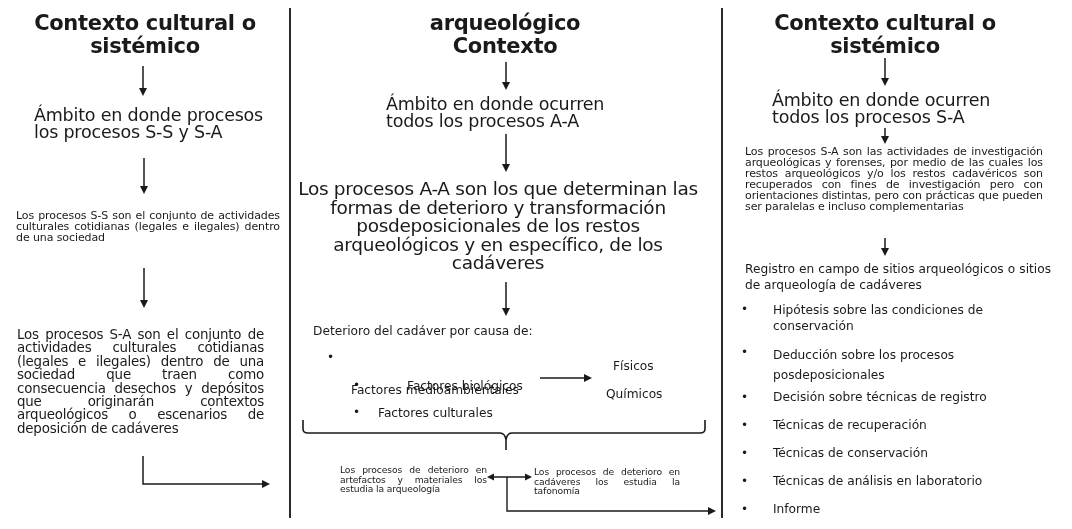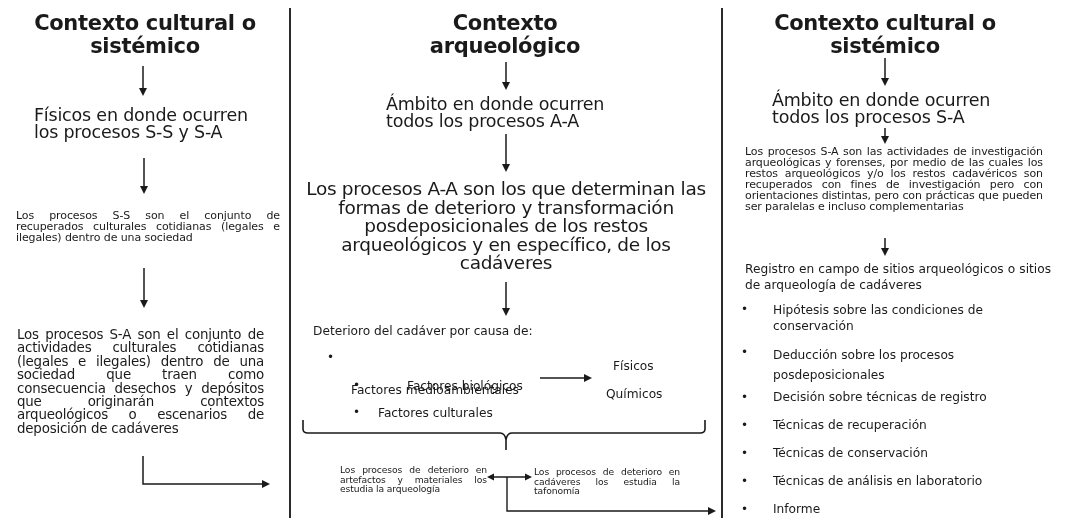--- a/index.html
+++ b/index.html
@@ -24,61 +24,61 @@
 <div class="vline" style="left:721px; top:8px; height:510px;"></div>
 
 <div>
   <div class="abs title" style="left:30px; top:12px; width:230px;">Contexto cultural o sistémico</div>
 
   <svg width="10" height="30" style="left:138px; top:66px;">
     <line x1="5" y1="0" x2="5" y2="24" stroke="#1a1a1a" stroke-width="1.5"></line>
     <polygon points="1,22 9,22 5,30" fill="#1a1a1a"></polygon>
   </svg>
 
-  <div class="abs ambito" style="left:34px; top:107px; width:240px;">Físicos en donde ocurren los procesos S-S y S-A</div>
+  <div class="abs ambito" style="left:34px; top:107px; width:240px;">Ámbito en donde procesos los procesos S-S y S-A</div>
 
   <svg width="10" height="36" style="left:139px; top:158px;">
     <line x1="5" y1="0" x2="5" y2="30" stroke="#1a1a1a" stroke-width="1.5"></line>
     <polygon points="1,28 9,28 5,36" fill="#1a1a1a"></polygon>
   </svg>
 
-  <div class="abs small" style="left:16px; top:210px; width:264px;">Los procesos S-S son el conjunto de recuperados culturales cotidianas (legales e ilegales) dentro de una sociedad</div>
+  <div class="abs small" style="left:16px; top:210px; width:264px;">Los procesos S-S son el conjunto de actividades culturales cotidianas (legales e ilegales) dentro de una sociedad</div>
 
   <svg width="10" height="40" style="left:139px; top:268px;">
     <line x1="5" y1="0" x2="5" y2="34" stroke="#1a1a1a" stroke-width="1.5"></line>
     <polygon points="1,32 9,32 5,40" fill="#1a1a1a"></polygon>
   </svg>
 
   <div class="abs med" style="left:17px; top:328px; width:247px;">Los procesos S-A son el conjunto de actividades culturales cotidianas (legales e ilegales) dentro de una sociedad que traen como consecuencia desechos y depósitos que originarán contextos arqueológicos o escenarios de deposición de cadáveres</div>
 
   <svg width="130" height="40" style="left:140px; top:456px;">
     <polyline points="3,0 3,28 124,28" fill="none" stroke="#1a1a1a" stroke-width="1.5"></polyline>
     <polygon points="122,24 130,28 122,32" fill="#1a1a1a"></polygon>
   </svg>
 </div>
 
 <div>
   <div class="abs title" style="left:400px; top:12px; width:210px;">
+    <div>arqueológico</div>
     <div>Contexto</div>
-    <div>arqueológico</div>
   </div>
 
   <svg width="10" height="28" style="left:501px; top:62px;">
     <line x1="5" y1="0" x2="5" y2="22" stroke="#1a1a1a" stroke-width="1.5"></line>
     <polygon points="1,20 9,20 5,28" fill="#1a1a1a"></polygon>
   </svg>
 
   <div class="abs ambito" style="left:386px; top:96px; width:240px;">Ámbito en donde ocurren todos los procesos A-A</div>
 
   <svg width="10" height="38" style="left:501px; top:134px;">
     <line x1="5" y1="0" x2="5" y2="32" stroke="#1a1a1a" stroke-width="1.5"></line>
     <polygon points="1,30 9,30 5,38" fill="#1a1a1a"></polygon>
   </svg>
 
-  <div class="abs big" style="left:300px; top:180px; width:412px;">Los procesos A-A son los que determinan las formas de deterioro y transformación posdeposicionales de los restos arqueológicos y en específico, de los cadáveres</div>
+  <div class="abs big" style="left:292px; top:180px; width:412px;">Los procesos A-A son los que determinan las formas de deterioro y transformación posdeposicionales de los restos arqueológicos y en específico, de los cadáveres</div>
 
   <svg width="10" height="34" style="left:501px; top:282px;">
     <line x1="5" y1="0" x2="5" y2="28" stroke="#1a1a1a" stroke-width="1.5"></line>
     <polygon points="1,26 9,26 5,34" fill="#1a1a1a"></polygon>
   </svg>
 
   <div class="abs list" style="left:313px; top:324px;">Deterioro del cadáver por causa de:</div>
 
   <span class="bullet" style="left:327px; top:350px;">•</span>
   <div class="abs list" style="left:351px; top:351px;margin-top:32px;">Factores medioambientales</div>

